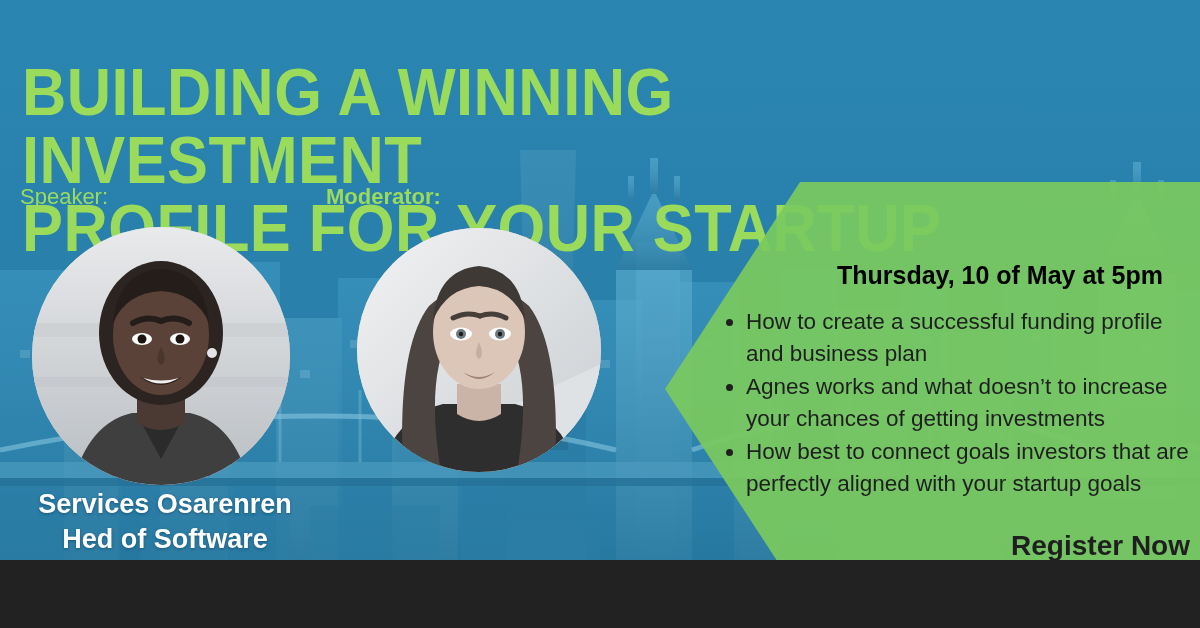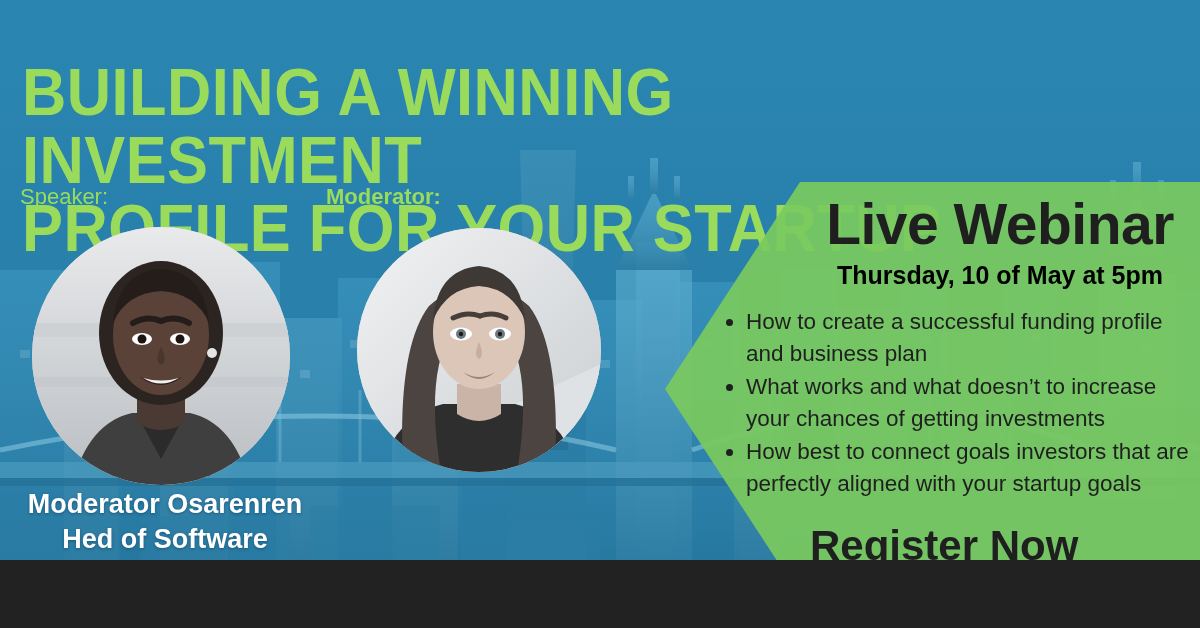--- a/index.html
+++ b/index.html
@@ -59,22 +59,22 @@
 
   .live-title{position:absolute;left:150px;top:16px;width:380px;text-align:center;
     font-size:57px;line-height:60px;font-weight:bold;letter-spacing:-.5px;}
   .live-date{position:absolute;left:150px;top:82px;width:380px;text-align:center;
     font-size:25px;line-height:30px;font-weight:bold;color:#000000;}
 
   .bullets{position:absolute;left:64px;top:128px;width:452px;margin:0;padding:0 0 0 22px;
     list-style:disc;font-size:22.5px;line-height:32px;color:#1f1f1f;}
   .bullets li{margin:0 0 1px 0;padding:0;}
 
-  .register{position:absolute;left:150px;top:344px;width:380px;text-align:left;
-    font-size:42px;line-height:48px;font-weight:bold;}
+  .register{position:absolute;left:150px;top:344px;width:380px;text-align:right;
+    font-size:28px;line-height:48px;font-weight:bold;}
 </style>
 </head>
 <body>
 
 <div class="canvas">
 
   <div class="bg">
     <div class="sky"></div>
 
     <svg class="city-svg" viewBox="0 0 1200 478" preserveAspectRatio="none">
@@ -265,31 +265,30 @@
       <circle cx="104" cy="106" r="2.2" fill="#1d1b1a"></circle>
       <circle cx="143" cy="106" r="2.2" fill="#1d1b1a"></circle>
 
       <path d="M122,114 q-6,14 0,17 q6,-3 0,-17" fill="#c7ae9f"></path>
 
       <path d="M106,144 q16,10 32,0 q-16,14 -32,0 Z" fill="#a08275"></path>
     </svg>
   </div>
 
   <div class="names names-1">
-    <span>Moderator Osarenren</span>
+    <span>Services Osarenren</span>
     <span>Hed of Software</span>
   </div>
 
   <div class="panel-wrap">
     <div class="panel-shape"></div>
     <div class="panel-content">
-      <div class="live-title">Live Webinar</div>
       <div class="live-date">Thursday, 10 of May at 5pm</div>
       <ul class="bullets">
         <li>How to create a successful funding profile and business plan</li>
-        <li>What works and what doesn’t to increase your chances of getting investments</li>
+        <li>Agnes works and what doesn’t to increase your chances of getting investments</li>
         <li>How best to connect goals investors that are perfectly aligned with your startup goals</li>
       </ul>
       <div class="register">Register Now</div>
     </div>
   </div>
 
 </div>
 
 </body></html>

